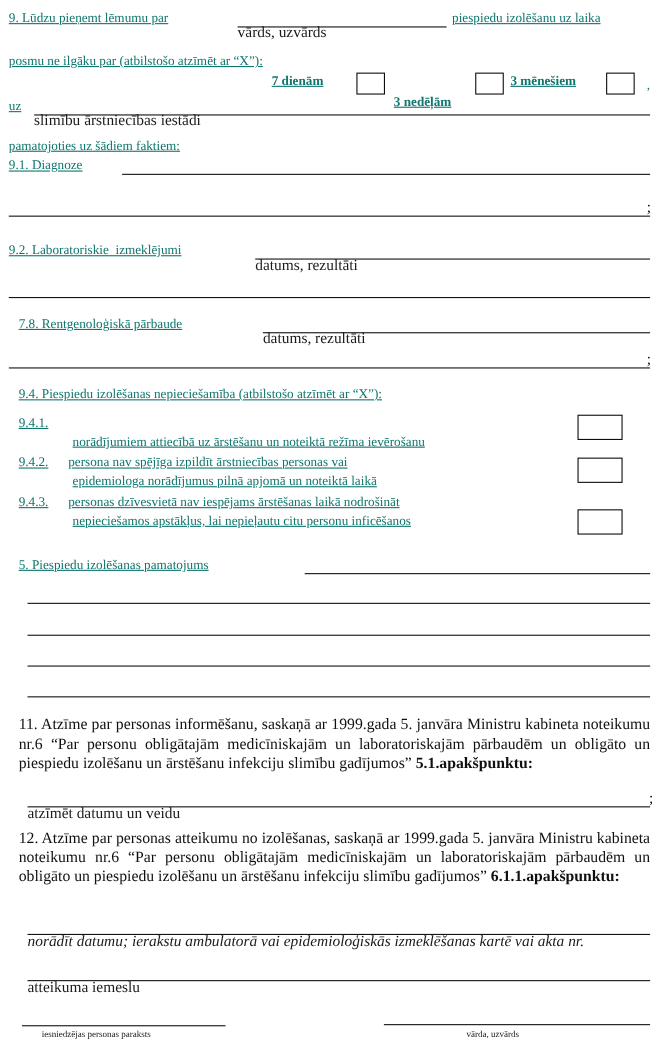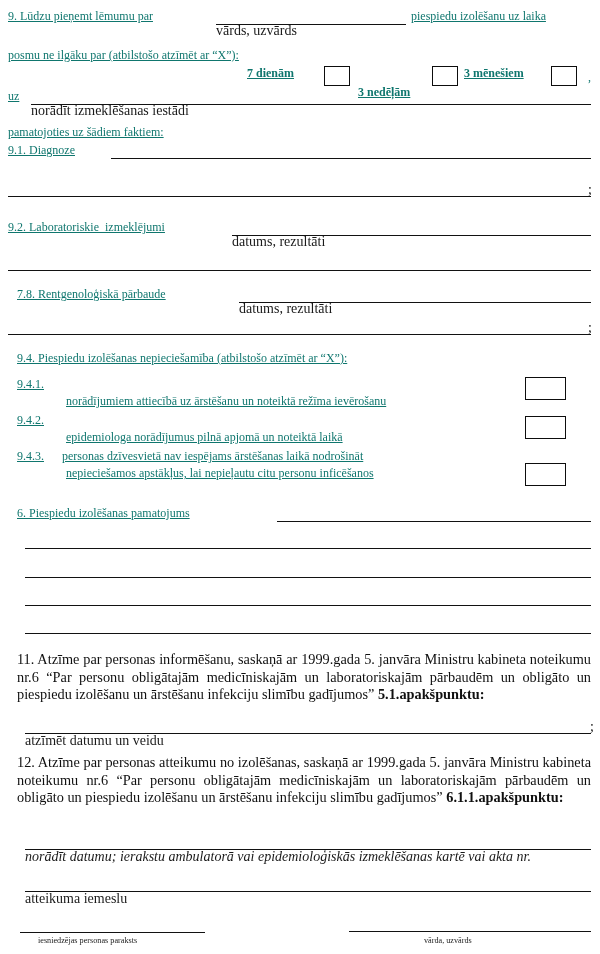--- a/index.html
+++ b/index.html
@@ -86,21 +86,21 @@
   <div class="abs txt bold" style="left:358px; top:65px;margin-top:19px;">3 nedēļām</div>
   <div class="abs cbox" style="left:432px; top:66px; width:26px; height:20px;"></div>
 
   <div class="abs txt bold" style="left:464px; top:65px;">3 mēnešiem</div>
   <div class="abs cbox" style="left:551px; top:66px; width:26px; height:20px;"></div>
 
   <div class="abs txt" style="left:588px; top:69px;">,</div>
 
   <div class="abs txt" style="left:8px; top:88px;">uz</div>
   <div class="abs rule" style="left:31px; top:104px; width:560px;"></div>
-  <div class="abs cap" style="left:31px; top:106px; width:560px;">norādīt izmeklēšanas iestādi</div>
+  <div class="abs cap" style="left:31px; top:106px; width:560px;">slimību ārstniecības iestādi</div>
 
   <div class="abs txt" style="left:8px; top:124px;">pamatojoties uz šādiem faktiem:</div>
 
   <div class="abs txt" style="left:8px; top:142px;">9.1. Diagnoze</div>
   <div class="abs rule" style="left:111px; top:158px; width:480px;"></div>
   <div class="abs rule" style="left:8px; top:196px; width:583px;"></div>
   <div class="abs semi" style="left:588px; top:182px;">;</div>
 
   <div class="abs txt" style="left:8px; top:219px;">9.2. Laboratoriskie  izmeklējumi</div>
   <div class="abs rule" style="left:232px; top:235px; width:359px;"></div>
@@ -113,29 +113,30 @@
   <div class="abs rule" style="left:8px; top:334px; width:583px;"></div>
   <div class="abs semi" style="left:588px; top:320px;">;</div>
 
   <div class="abs txt" style="left:17px; top:350px;">9.4. Piespiedu izolēšanas nepieciešamība (atbilstošo atzīmēt ar “X”):</div>
 
   <div class="abs txt" style="left:17px; top:376px;">9.4.1.</div>
   <div class="abs txt" style="left:66px; top:393px;">norādījumiem attiecībā uz ārstēšanu un noteiktā režīma ievērošanu</div>
   <div class="abs cbox" style="left:525px; top:377px; width:41px; height:23px;"></div>
 
   <div class="abs txt" style="left:17px; top:412px;">9.4.2.</div>
+  <div class="abs txt" style="left:62px; top:412px;">persona nav spējīga izpildīt ārstniecības personas vai</div>
   <div class="abs txt" style="left:66px; top:429px;">epidemiologa norādījumus pilnā apjomā un noteiktā laikā</div>
   <div class="abs cbox" style="left:525px; top:416px; width:41px; height:23px;"></div>
 
   <div class="abs txt" style="left:17px; top:448px;">9.4.3.</div>
   <div class="abs txt" style="left:62px; top:448px;">personas dzīvesvietā nav iespējams ārstēšanas laikā nodrošināt</div>
   <div class="abs txt" style="left:66px; top:465px;">nepieciešamos apstākļus, lai nepieļautu citu personu inficēšanos</div>
   <div class="abs cbox" style="left:525px; top:463px; width:41px; height:23px;"></div>
 
-  <div class="abs txt" style="left:17px; top:505px;">6. Piespiedu izolēšanas pamatojums</div>
+  <div class="abs txt" style="left:17px; top:505px;">5. Piespiedu izolēšanas pamatojums</div>
   <div class="abs rule" style="left:277px; top:521px; width:314px;"></div>
   <div class="abs rule" style="left:25px; top:548px; width:566px;"></div>
   <div class="abs rule" style="left:25px; top:577px; width:566px;"></div>
   <div class="abs rule" style="left:25px; top:605px; width:566px;"></div>
   <div class="abs rule" style="left:25px; top:633px; width:566px;"></div>
 
   <div class="abs txt-just" style="left:17px; top:651px; width:574px;"><span>11. Atzīme par personas informēšanu, saskaņā ar 1999.gada 5. janvāra Ministru kabineta noteikumu nr.6 “Par personu obligātajām medicīniskajām un laboratoriskajām pārbaudēm un obligāto un piespiedu izolēšanu un ārstēšanu infekciju slimību gadījumos”</span> <span class="bold">5.1.apakšpunktu:</span></div>
 
   <div class="abs rule" style="left:25px; top:733px; width:566px;"></div>
   <div class="abs semi" style="left:590px; top:719px;">;</div>

